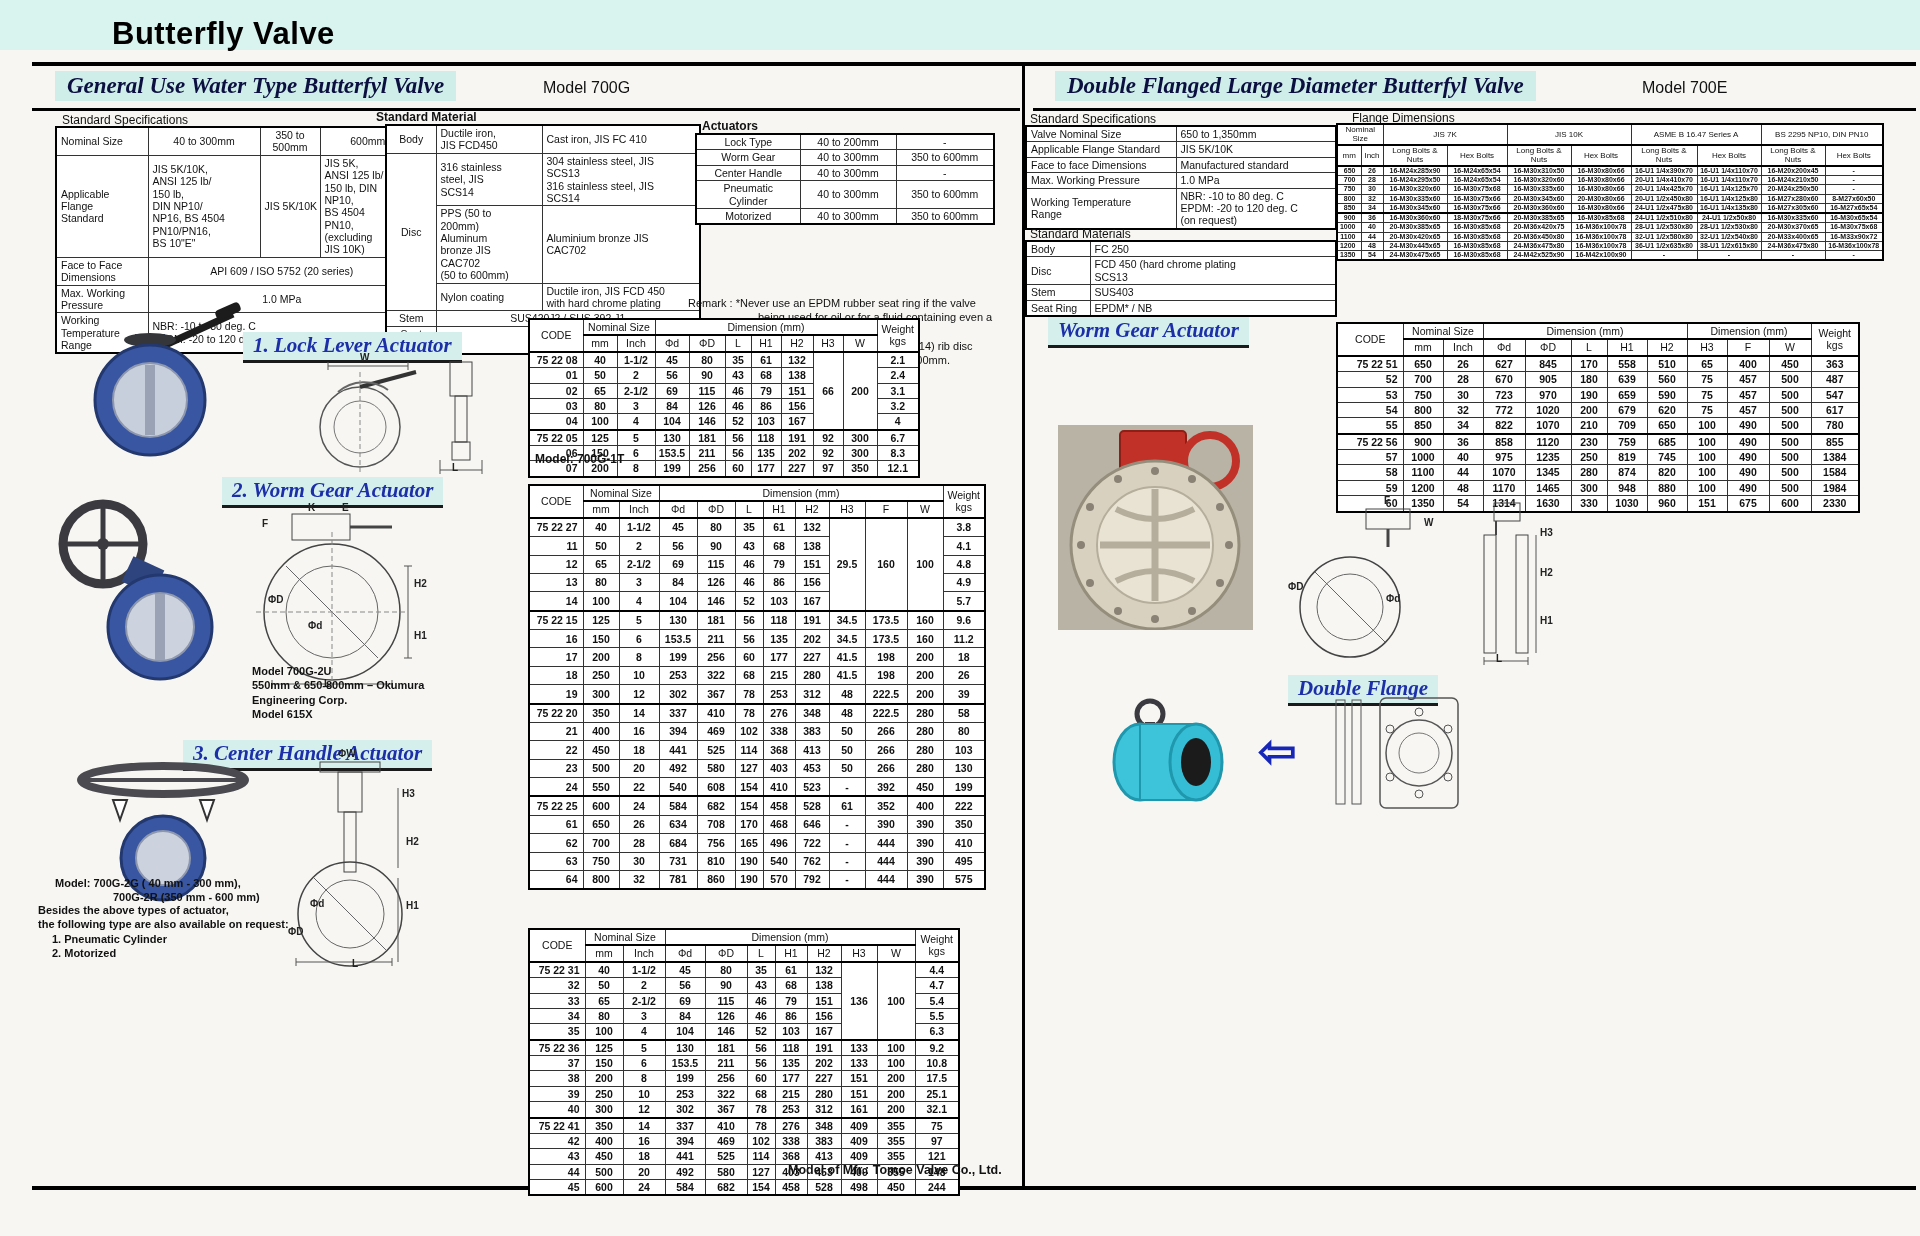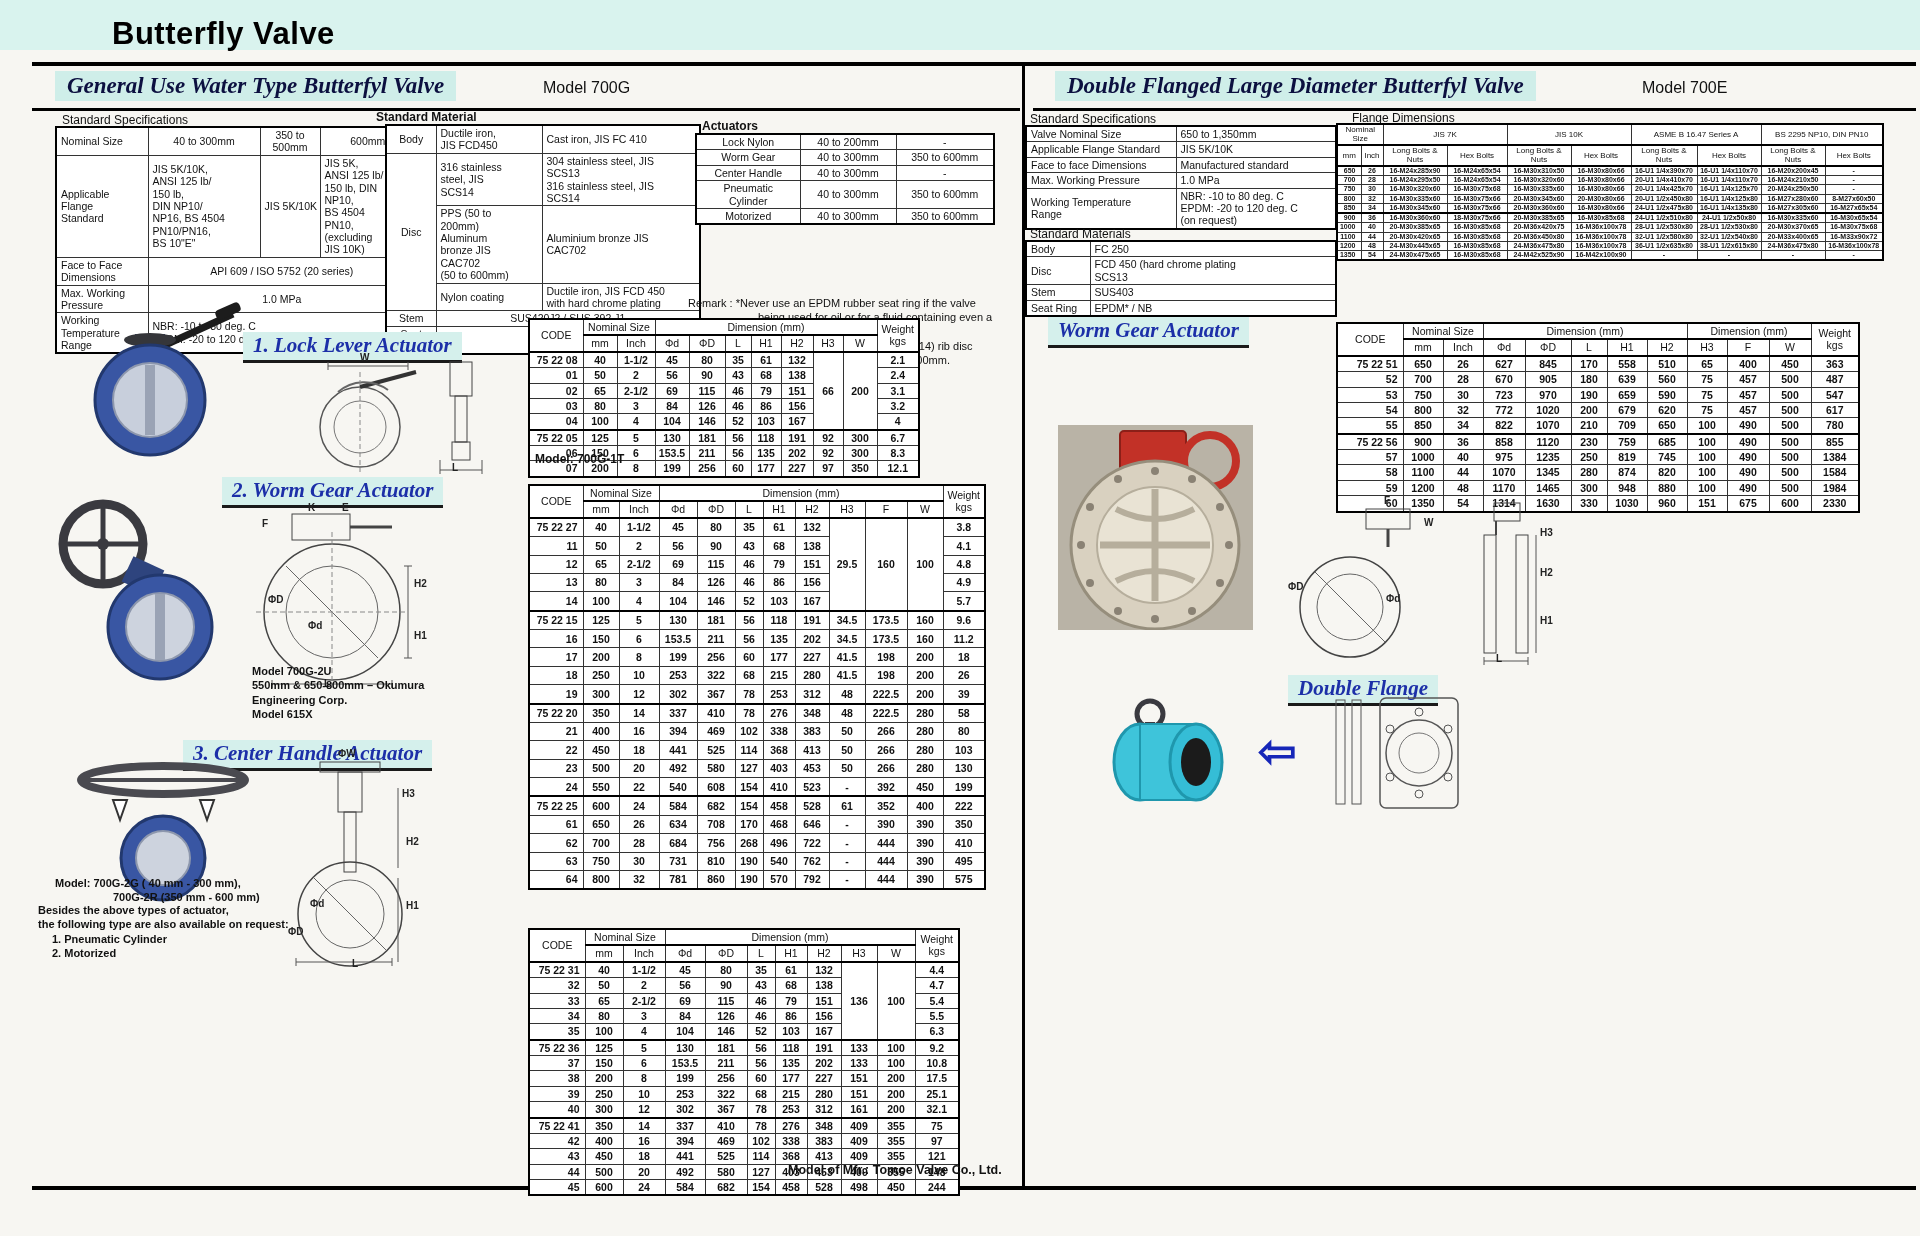--- a/index.html
+++ b/index.html
@@ -173,21 +173,21 @@
 <div class="abs small-title" style="left:702px;top:119px">Actuators</div>
 <div class="abs tbl spec" style="left:695px;top:133px">
     <table>
       <colgroup>
         <col style="width: 104px;">
         <col style="width: 96px;">
         <col style="width: 98px;">
       </colgroup>
       <tbody>
         <tr>
-          <td>Lock  Nylon</td>
+          <td>Lock  Type</td>
           <td>40 to 200mm</td>
           <td>-</td>
         </tr>
         <tr>
           <td>Worm Gear</td>
           <td>40 to 300mm</td>
           <td>350 to 600mm</td>
         </tr>
         <tr>
           <td>Center Handle</td>
@@ -688,21 +688,21 @@
           <td>390</td>
           <td>390</td>
           <td>350</td>
         </tr>
         <tr>
           <td>62</td>
           <td>700</td>
           <td>28</td>
           <td>684</td>
           <td>756</td>
-          <td>268</td>
+          <td>165</td>
           <td>496</td>
           <td>722</td>
           <td>-</td>
           <td>444</td>
           <td>390</td>
           <td>410</td>
         </tr>
         <tr>
           <td>63</td>
           <td>750</td>

